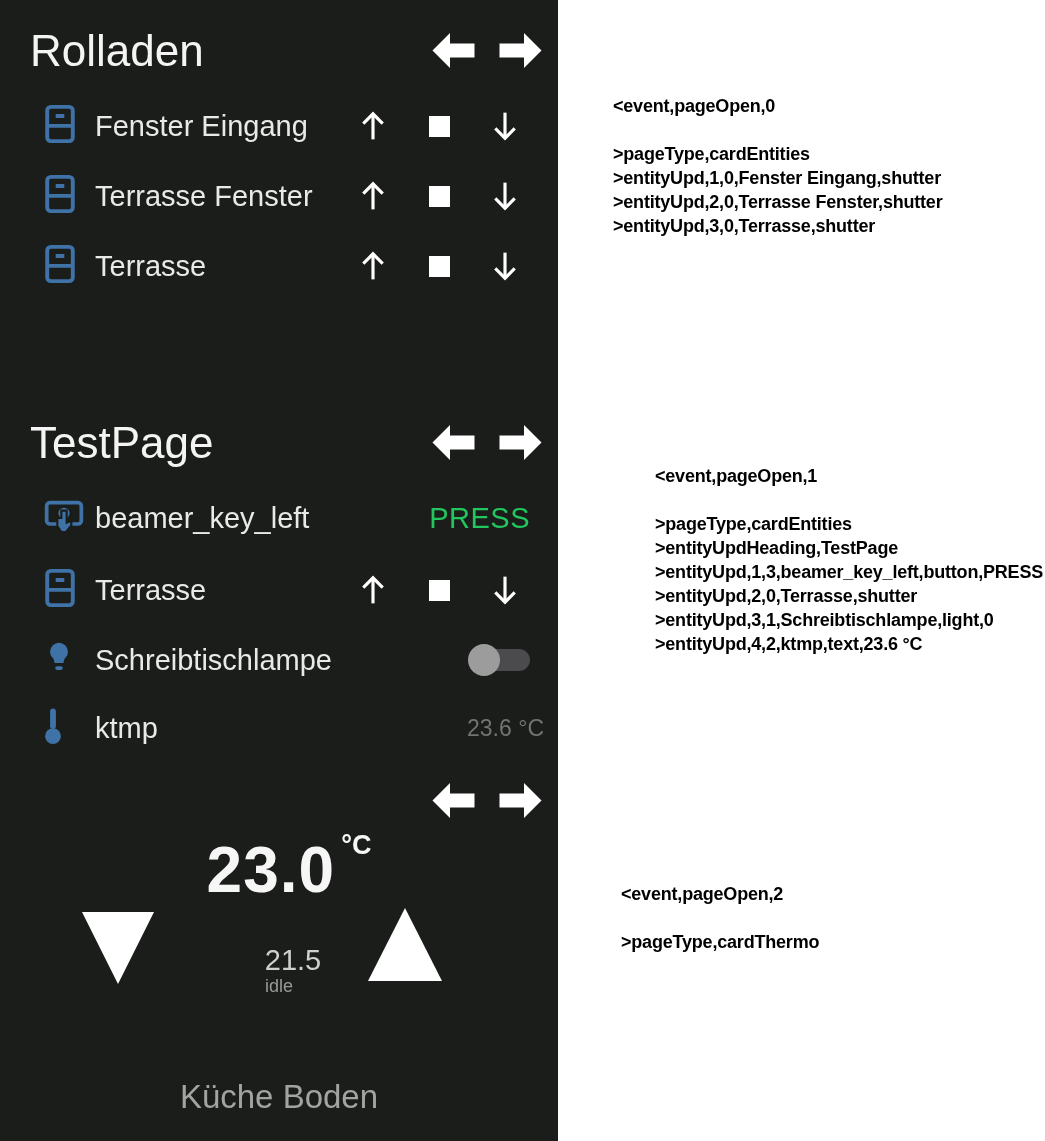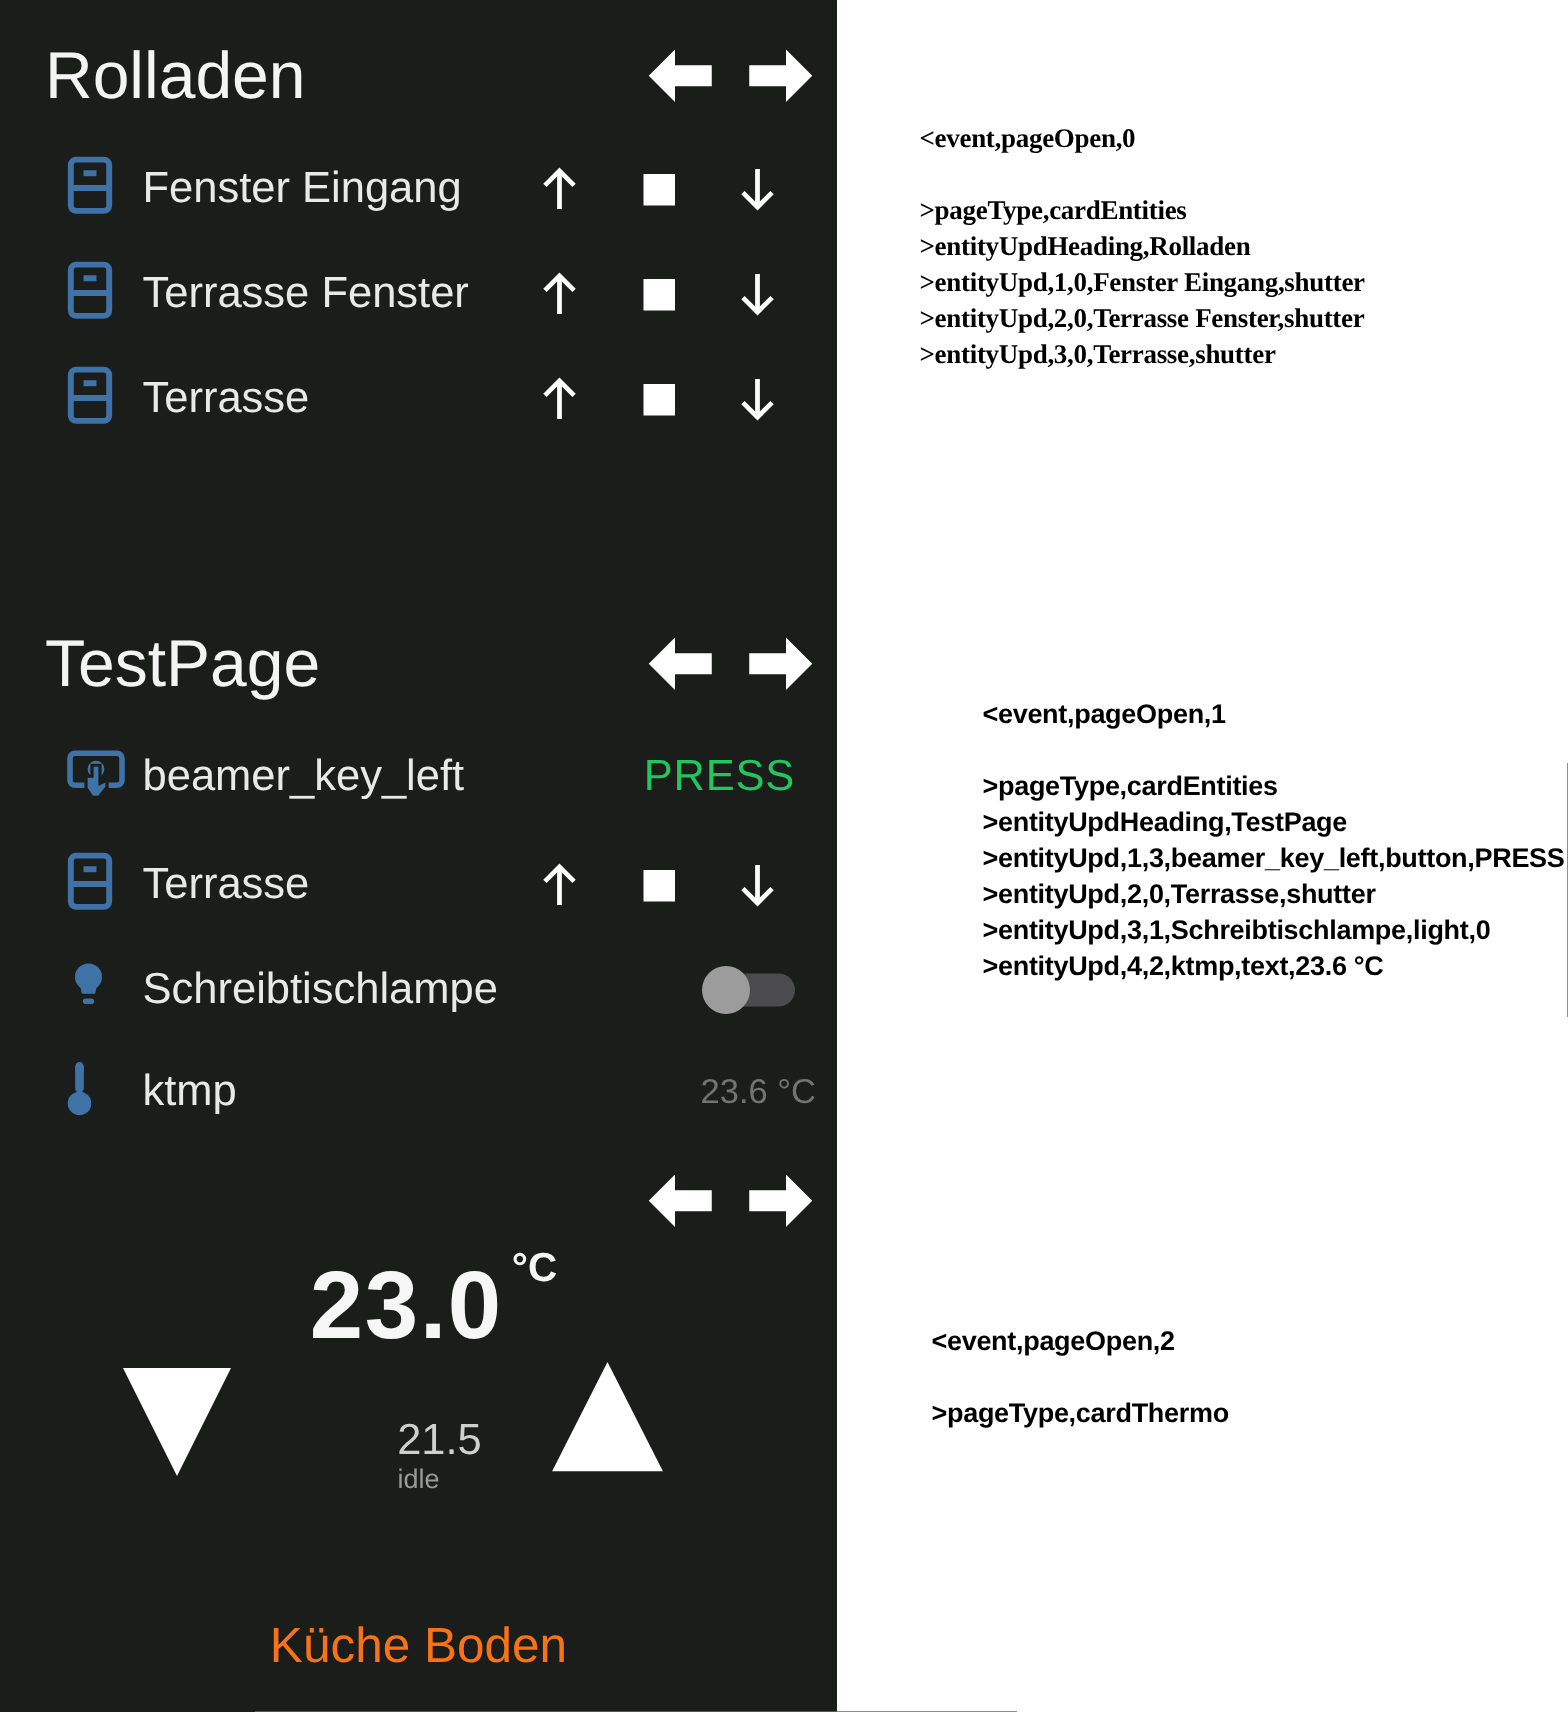--- a/index.html
+++ b/index.html
@@ -45,31 +45,31 @@
   
   .thermo-temp { position:absolute; left:0; width:558px; top:833px; text-align:center;
                  color:#f6f6f6; transform:translateX(10px); white-space:nowrap; }
   .thermo-temp .cur { font-size:64px; font-weight:700; letter-spacing:1px; }
   .thermo-temp .unit { font-size:27px; font-weight:700; position:relative; top:-38px; margin-left:6px; }
   .thermo-target { position:absolute; left:0; width:558px; top:944px; text-align:center;
                    color:#cfcfcf; font-size:29px;padding-left:28px; }
   .thermo-state  { position:absolute; left:0; width:558px; top:976px; text-align:center;
                    color:#999999; font-size:18px; }
   .thermo-name   { position:absolute; left:0; width:558px; top:1078px; text-align:center;
-                   color:#f97316; font-size:33px; }
+                   color:#a3a3a3; font-size:33px; }
   .tri-btn { position:absolute; background:none; border:none; padding:0; cursor:pointer; }
   .tri-btn svg { display:block; }
   .tri-down { left:82px;  top:912px; }
   .tri-up   { left:368px; top:908px; }
 
   
   .log-block { position:absolute; color:#000; font-size:18px; font-weight:700;
                letter-spacing:-0.2px; white-space:nowrap; }
   .log-line { height:24px; line-height:24px; }
-  .log-b1 { left:613px; top:80px;font-family:Liberation Serif, serif; }
+  .log-b1 { left:613px; top:94px; }
   .log-b2 { left:619px; top:464px;margin-left:36px; }
   .log-b3 { left:621px; top:882px; }
 </style>
 </head>
 <body>
 
 <div class="panel">
 
   <div>
     <div class="card-title" style="top:26px">Rolladen</div>
@@ -300,21 +300,20 @@
     <div class="thermo-state">idle</div>
     <div class="thermo-name">Küche Boden</div>
   </div>
 
 </div>
 
 <div class="log-block log-b1">
   <div class="log-line">&lt;event,pageOpen,0</div>
   <div class="log-line"></div>
   <div class="log-line">&gt;pageType,cardEntities</div>
-  <div class="log-line">&gt;entityUpdHeading,Rolladen</div>
   <div class="log-line">&gt;entityUpd,1,0,Fenster Eingang,shutter</div>
   <div class="log-line">&gt;entityUpd,2,0,Terrasse Fenster,shutter</div>
   <div class="log-line">&gt;entityUpd,3,0,Terrasse,shutter</div>
 </div>
 
 <div class="log-block log-b2">
   <div class="log-line">&lt;event,pageOpen,1</div>
   <div class="log-line"></div>
   <div class="log-line">&gt;pageType,cardEntities</div>
   <div class="log-line">&gt;entityUpdHeading,TestPage</div>

